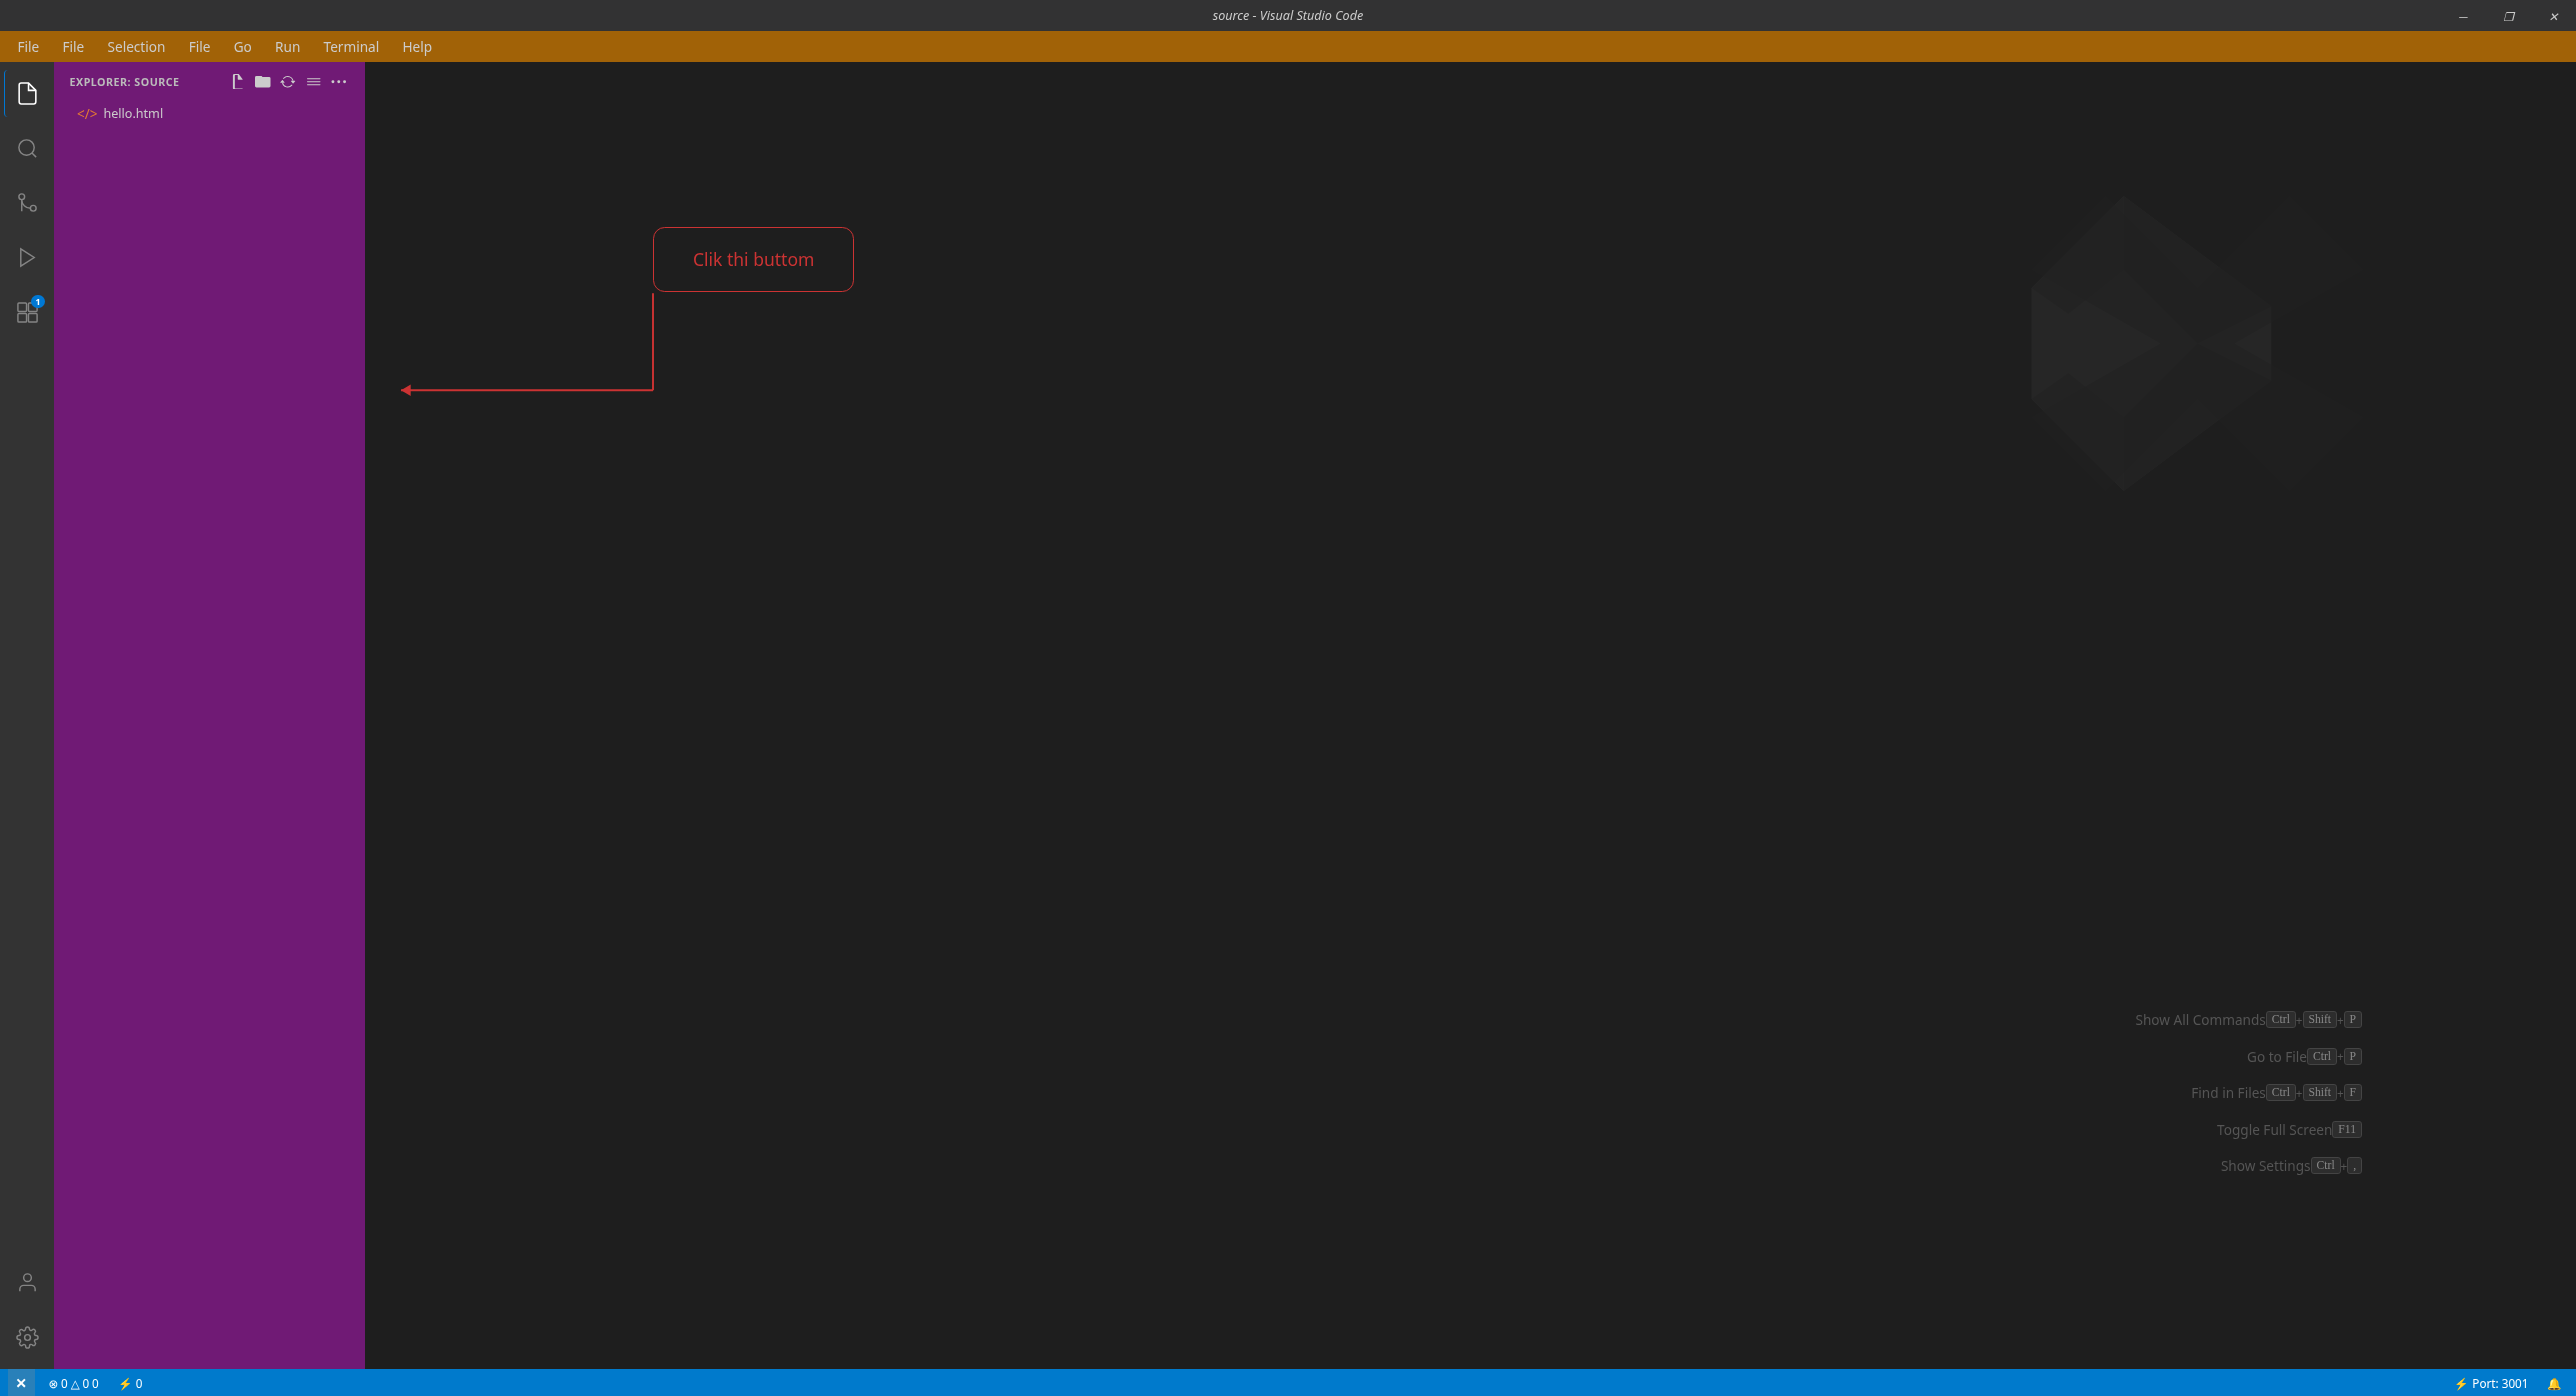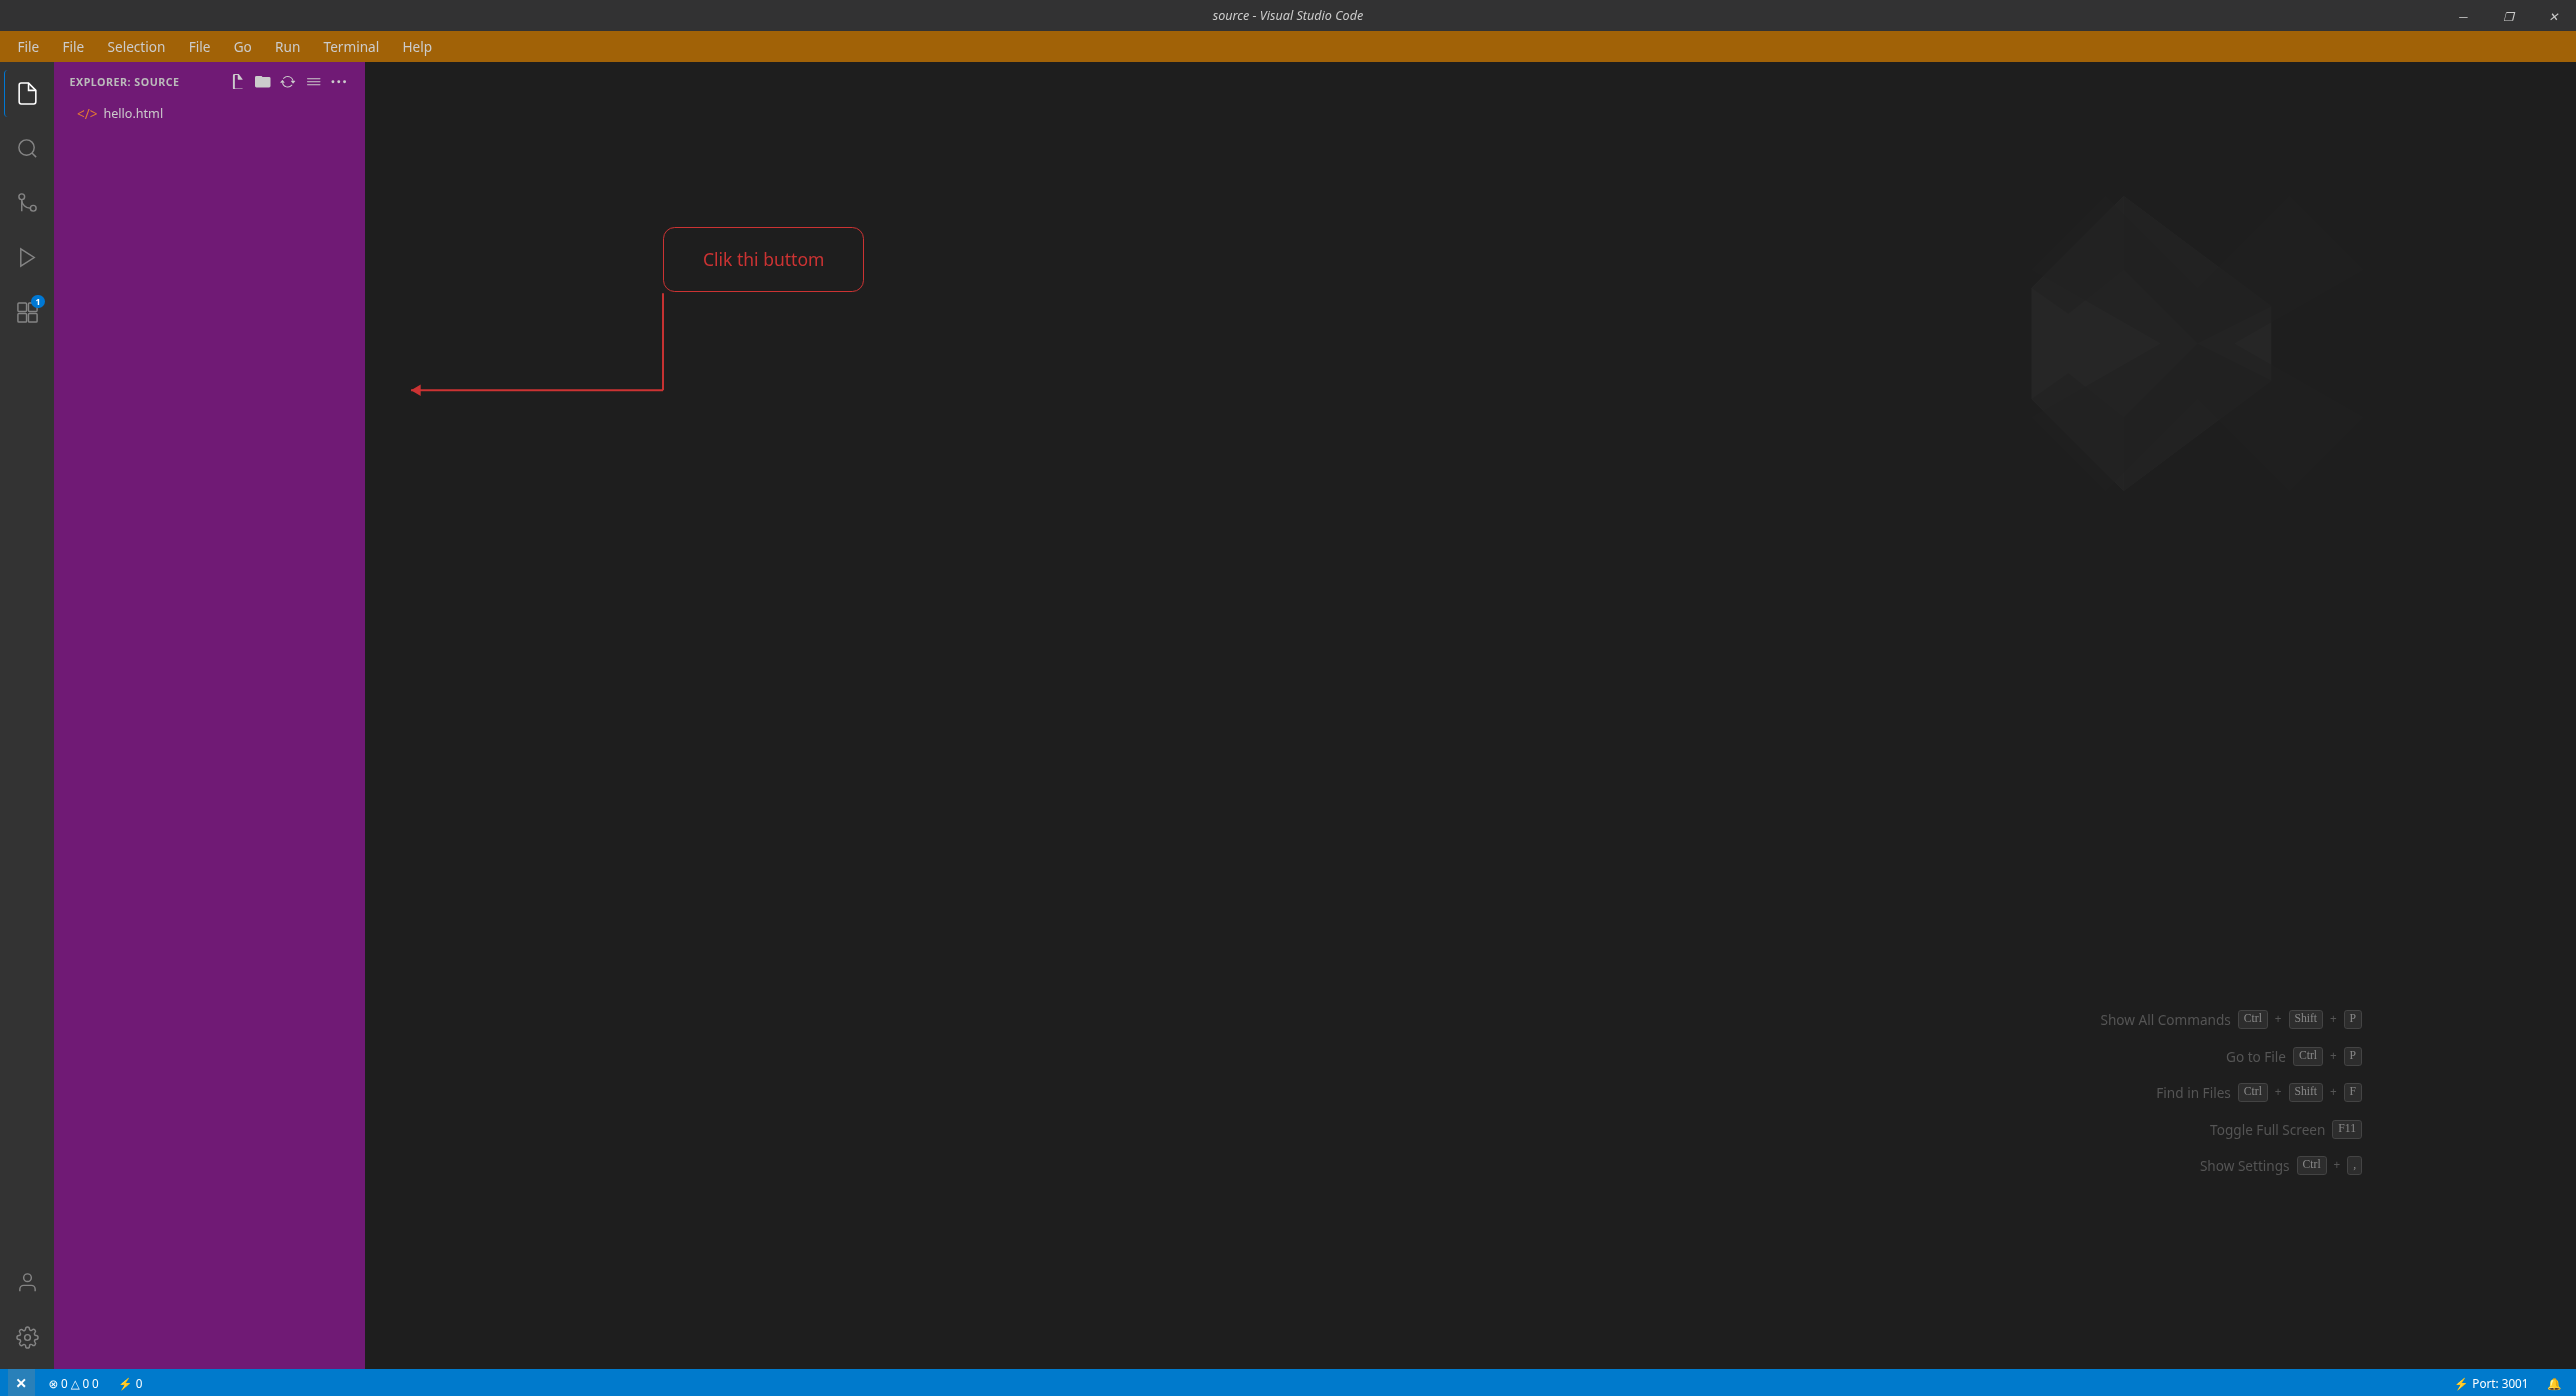--- a/index.html
+++ b/index.html
@@ -194,22 +194,23 @@
     .welcome-shortcuts {
       position: absolute;
       bottom: 194px;
       right: 214px;
       display: flex;
       flex-direction: column;
       gap: 17.5px;
     }
     .shortcut-row {
       display: flex;
+      align-items: center;
       justify-content: flex-end;
-      gap: 7px;
+      gap: 0;
       font-size: 13.6px;
       color: #555555;
       margin-left: 22px;
     }
     .shortcut-label { color: #555555; }
     .kbd {
       background: #2d2d2d;
       border: 1px solid #444444;
       border-radius: 2.9px;
       padding: 1px 4.9px;
@@ -400,21 +401,21 @@
 
       <path d="M 30 10 L 5 35 L 5 65 L 30 90 L 70 60 L 70 40 Z" fill="#888"></path>
       <path d="M 30 10 L 70 40 L 50 50 L 30 30 Z" fill="#555"></path>
       <path d="M 30 90 L 70 60 L 50 50 L 30 70 Z" fill="#555"></path>
       <path d="M 5 35 L 30 10 L 30 30 L 15 42 Z" fill="#666"></path>
       <path d="M 5 65 L 30 90 L 30 70 L 15 58 Z" fill="#666"></path>
 
       <path d="M 75 10 L 95 30 L 60 50 L 95 70 L 75 90 L 50 65 L 25 90 L 5 70 L 40 50 L 5 30 L 25 10 L 50 35 Z" fill="#444" opacity="0.6"></path>
     </svg>
 
-    <div class="annotation-container" style="position:absolute; left:298px; top:165px;">
+    <div class="annotation-container" style="position:absolute; left:288px; top:165px;">
 
       <div class="annotation-bubble">
         <span>Clik thi buttom</span>
       </div>
 
       <svg style="position:absolute; left:-252px; top:66px; overflow:visible;" width="252" height="146" viewBox="0 0 260 150">
 
         <line x1="260" y1="0" x2="260" y2="100" stroke="#cc3333" stroke-width="2"></line>
 
         <line x1="0" y1="100" x2="260" y2="100" stroke="#cc3333" stroke-width="2"></line>

